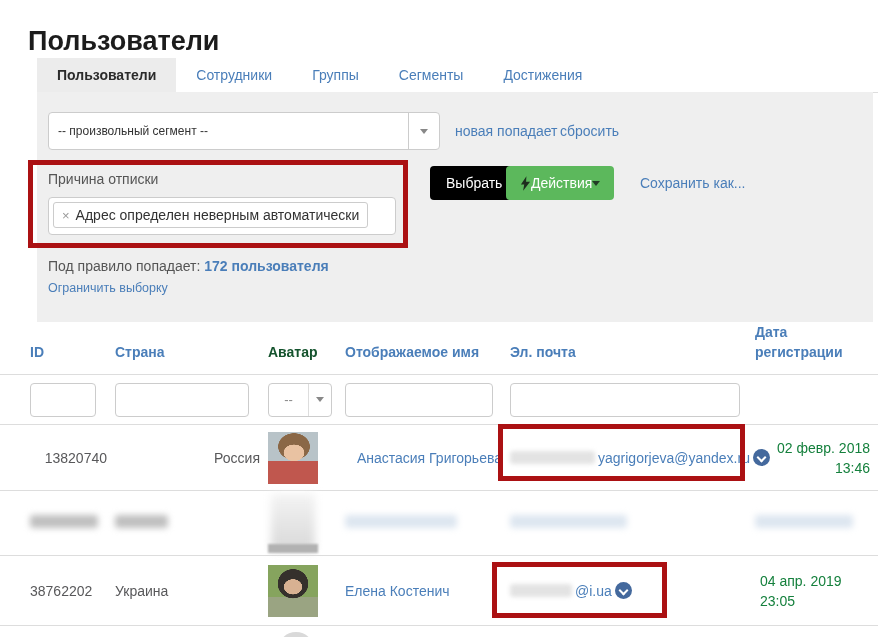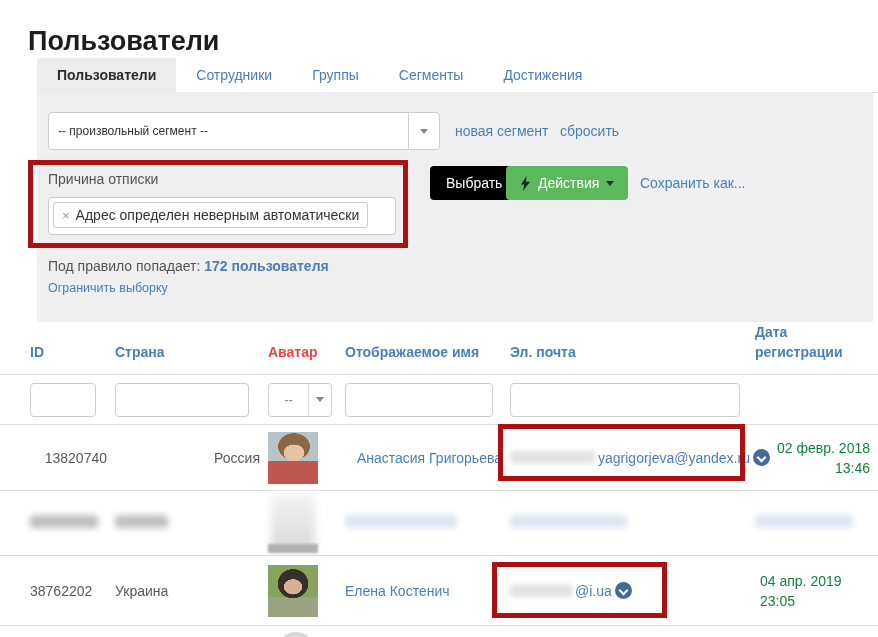--- a/index.html
+++ b/index.html
@@ -24,30 +24,30 @@
   .link-reset{left:560px;top:123px;}
   .reason-label{position:absolute;left:48px;top:171px;font-size:14px;color:#555;}
   .tagbox{position:absolute;left:48px;top:197px;width:348px;height:38px;background:#fff;border:1px solid #ccc;
     border-radius:4px;box-sizing:border-box;padding:4px;cursor:text;}
   .tag{display:inline-flex;align-items:center;gap:6px;border:1px solid #ccc;border-radius:3px;background:#fff;
     padding:4px 8px;font-size:14px;color:#333;white-space:nowrap;}
   .tag-x{color:#999;font-size:13px;cursor:pointer;line-height:1;}
   .btn{position:absolute;height:34px;border:none;border-radius:4px;color:#fff;font-size:14px;
     font-family:inherit;cursor:pointer;display:flex;align-items:center;}
   .btn-select{left:430px;top:166px;background:#000000;padding:0 16px;}
-  .btn-actions{left:506px;top:166px;background:#5cb85c;padding:0 14px;gap:7px;}
+  .btn-actions{left:506px;top:166px;background:#5cb85c;padding:0 14px;gap:0;}
   .caret-dark{width:0;height:0;border-left:4px solid transparent;border-right:4px solid transparent;border-top:5px solid #233b26;}
   .link-saveas{left:640px;top:175px;}
   .match-line{position:absolute;left:48px;top:258px;font-size:14px;color:#555;}
   .match-count{color:#4a7eb9;font-weight:bold;}
   .link-limit{left:48px;top:281px;font-size:12.5px;}
   
   table.users{position:absolute;left:0;top:322px;width:878px;border-collapse:collapse;table-layout:fixed;font-size:14px;}
   th{vertical-align:bottom;text-align:left;padding:0 8px 12px 0;color:#4a7eb9;font-size:14px;line-height:20px;font-weight:bold;}
-  th.col-avatar{color:#ef4444;}
+  th.col-avatar{color:#14532d;}
   td{vertical-align:middle;padding:0 8px 0 0;}
   .first{padding-left:30px;}
   tr.hdr{height:49px;border-bottom:1px solid #ddd;}
   tr.flt{height:50px;border-bottom:1px solid #ddd;}
   tr.r1{height:66px;border-bottom:1px solid #ddd;text-align:right;}
   tr.r2{height:65px;border-bottom:1px solid #ddd;}
   tr.r3{height:70px;border-bottom:1px solid #ddd;}
   tr.r4{height:40px;}
   input.filter{height:34px;border:1px solid #ccc;border-radius:4px;box-sizing:border-box;padding:0 8px;
     font-size:14px;font-family:inherit;background:#fff;color:#333;}
@@ -103,21 +103,21 @@
   </div>
 
   <div class="panel"></div>
 
   <div class="segment-select">
     <span class="segment-value">-- произвольный сегмент --</span>
     <span class="caret-box">
       <span class="caret-down"></span>
     </span>
   </div>
-  <a class="link link-new">новая сегмент</a>
+  <a class="link link-new">новая попадает</a>
   <a class="link link-reset">сбросить</a>
 
   <div class="reason-label">Причина отписки</div>
   <div class="tagbox">
     <span class="tag">
       <span class="tag-x">×</span>
       <span>Адрес определен неверным автоматически</span>
     </span>
   </div>
 

